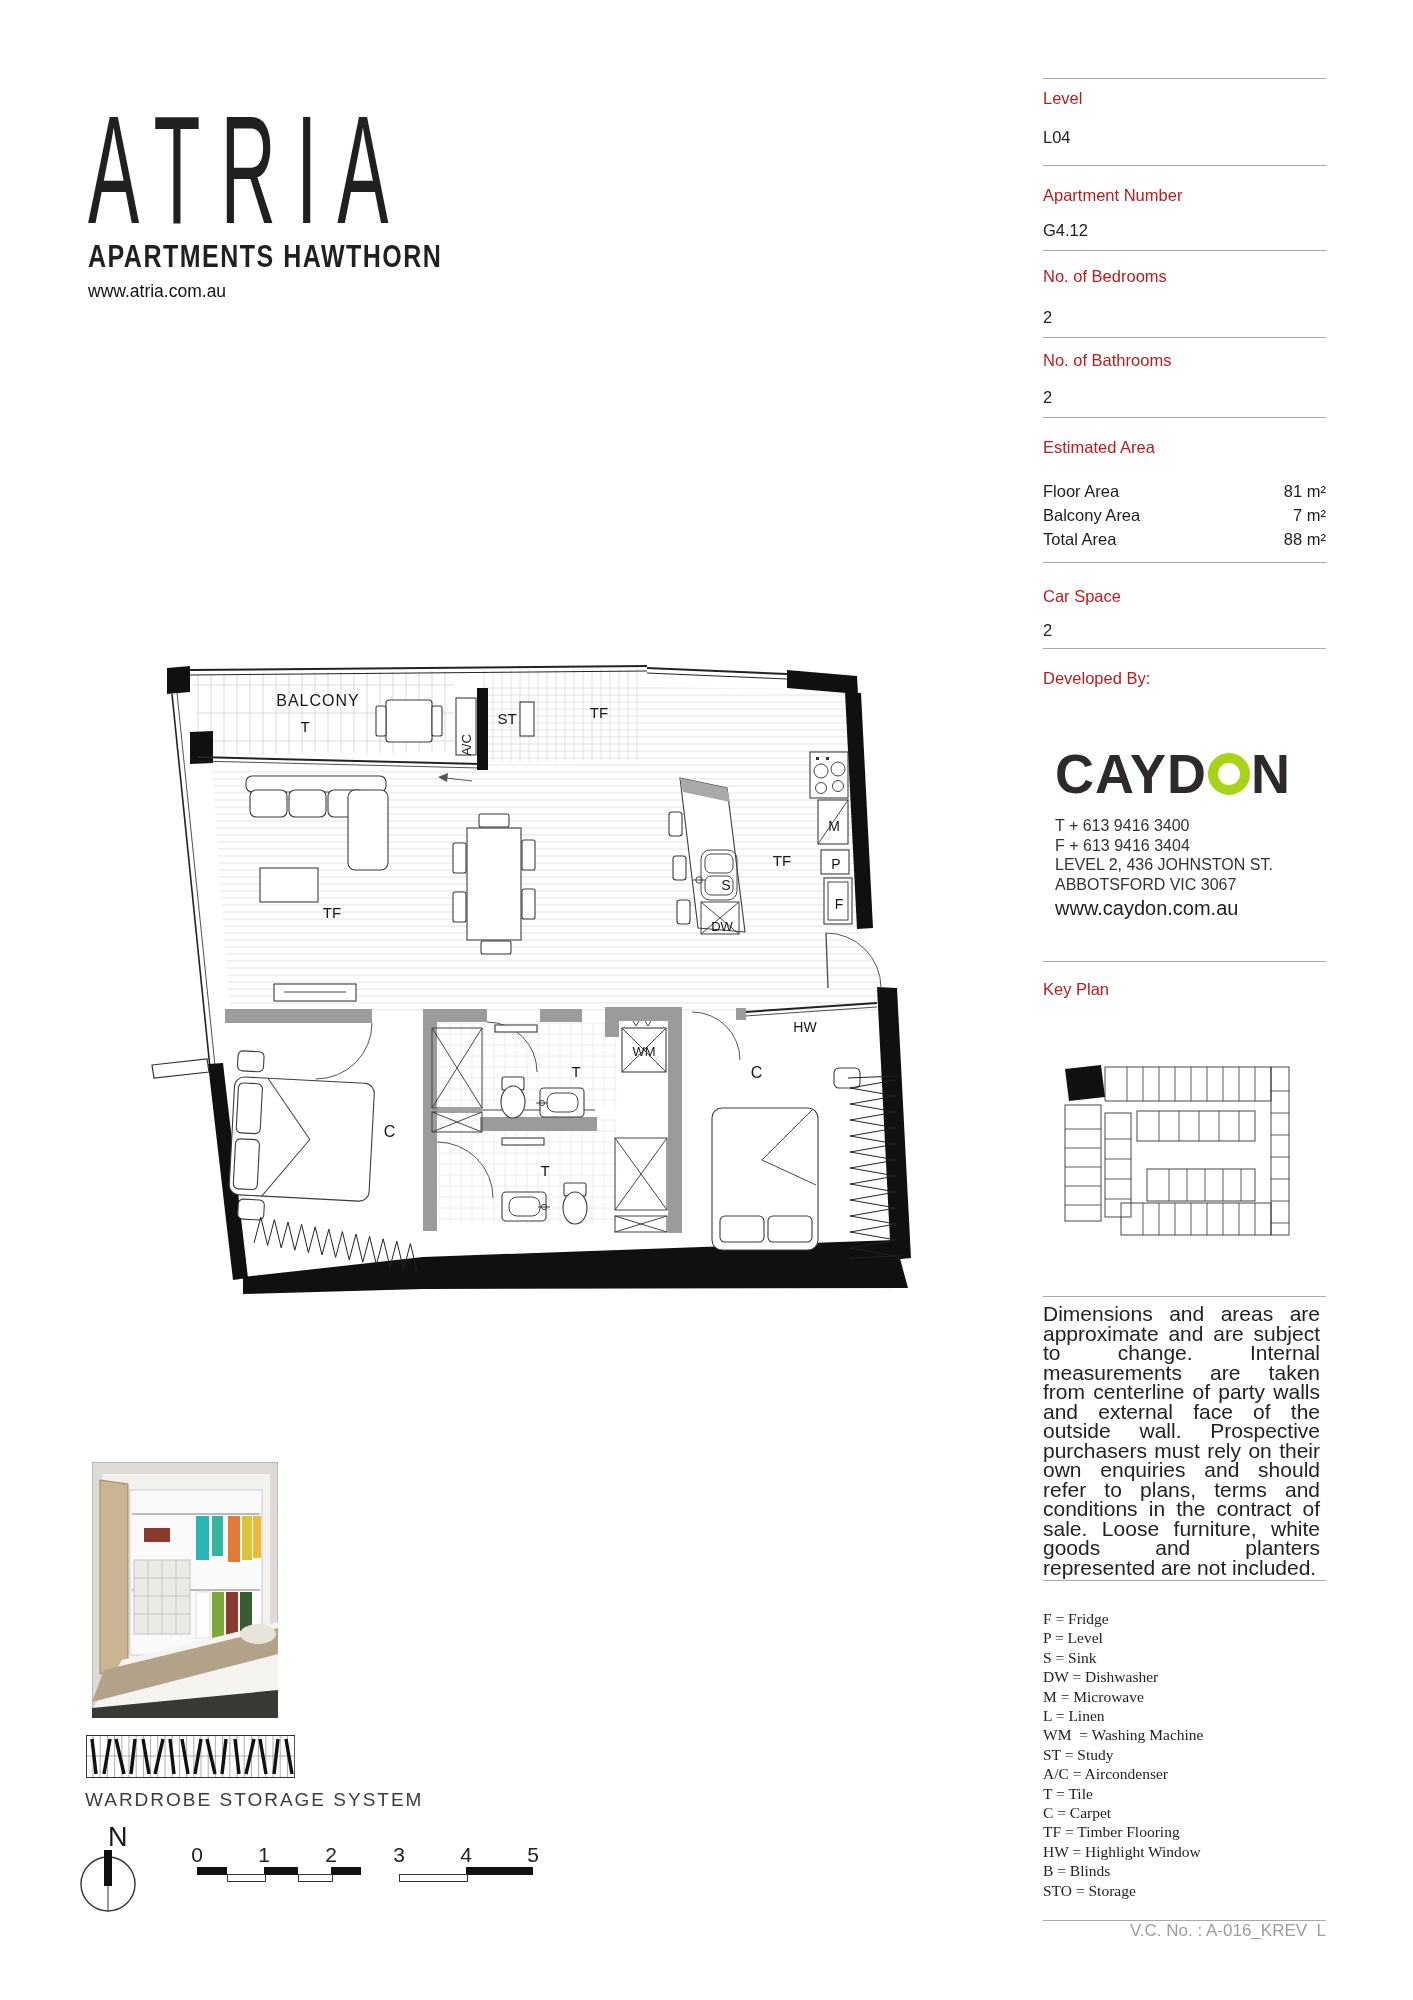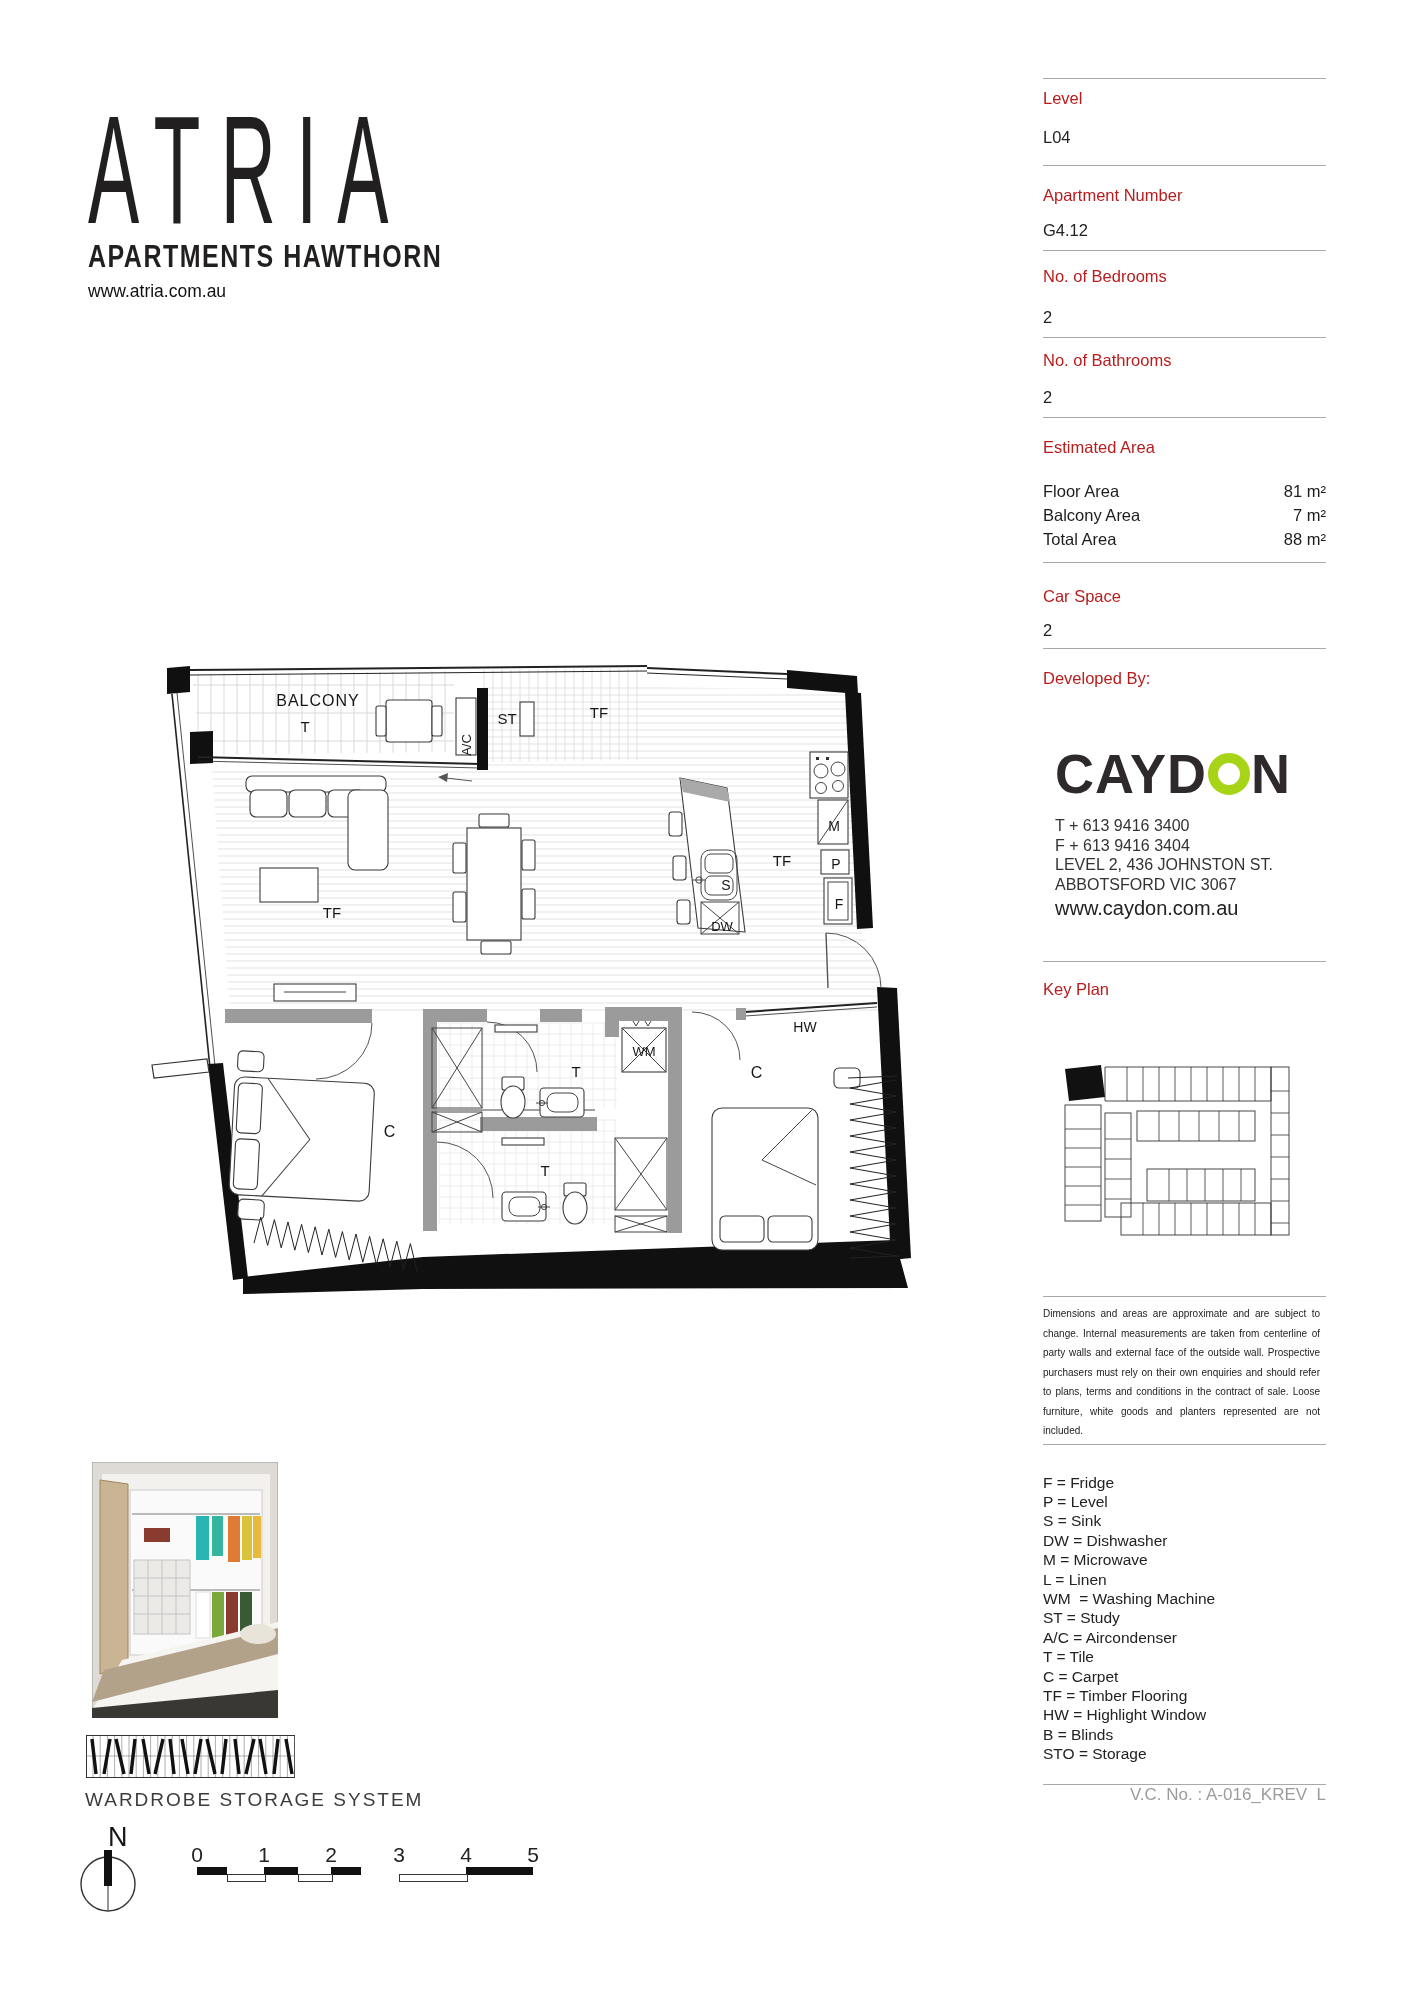--- a/index.html
+++ b/index.html
@@ -17,23 +17,23 @@
   #sidebar{left:1043px;top:0;width:283px;}
   .sline{border-top:1px solid #a9a9a9;height:0;}
   .slabel{font-size:16.5px;color:#b91c1c;}
   .sval{font-size:16.5px;color:#222;}
   .arearow{display:flex;justify-content:space-between;font-size:16.5px;line-height:24px;}
   #caydon{display:flex;align-items:center;margin-top:58px;margin-left:12px;height:56px;}
   #caydon .ct{font-size:54px;font-weight:bold;letter-spacing:1px;color:#2e2a2b;transform:scaleY(1.02);}
   #caydon .ring{display:inline-block;width:22px;height:22px;border:10px solid #a7d417;border-radius:50%;margin:0 1px;}
   #contact{margin-top:14px;margin-left:12px;font-size:16px;line-height:19.5px;color:#333;}
   #caydon-web{margin-left:12px;font-size:20px;font-weight:normal;color:#222;margin-top:3px;}
-  #disclaimer{width:277px;font-size:10px;line-height:19.5px;text-align:justify;color:#222;}
+  #disclaimer{width:277px;font-size:21px;line-height:19.5px;text-align:justify;color:#222;}
   #disclaimer:after{content:"";display:inline-block;width:0;}
-  .legend{font-size:15.5px;line-height:19.4px;color:#222;}
+  .legend{font-size:15.5px;line-height:19.4px;color:#222;font-family:Liberation Serif, serif;}
   .legend div{white-space:pre;}
   #sfooter{display:flex;justify-content:flex-end;font-size:17px;color:#9c9c9c;}
   #sfooter span{white-space:pre;}
   
   #plan-wrap{left:150px;top:640px;width:770px;height:670px;}
   text{font-family:"Liberation Sans",sans-serif;fill:#161616;}
   .lbl{font-size:15px;} .lbl16{font-size:16px;letter-spacing:1px;} .lbl14{font-size:14px;} .lbl13{font-size:13px;}
   .furn{fill:#fff;stroke:#3c3c3c;stroke-width:1.1;}
   .thin{fill:none;stroke:#444;stroke-width:1;}
   .blk{fill:#101010;stroke:none;}

